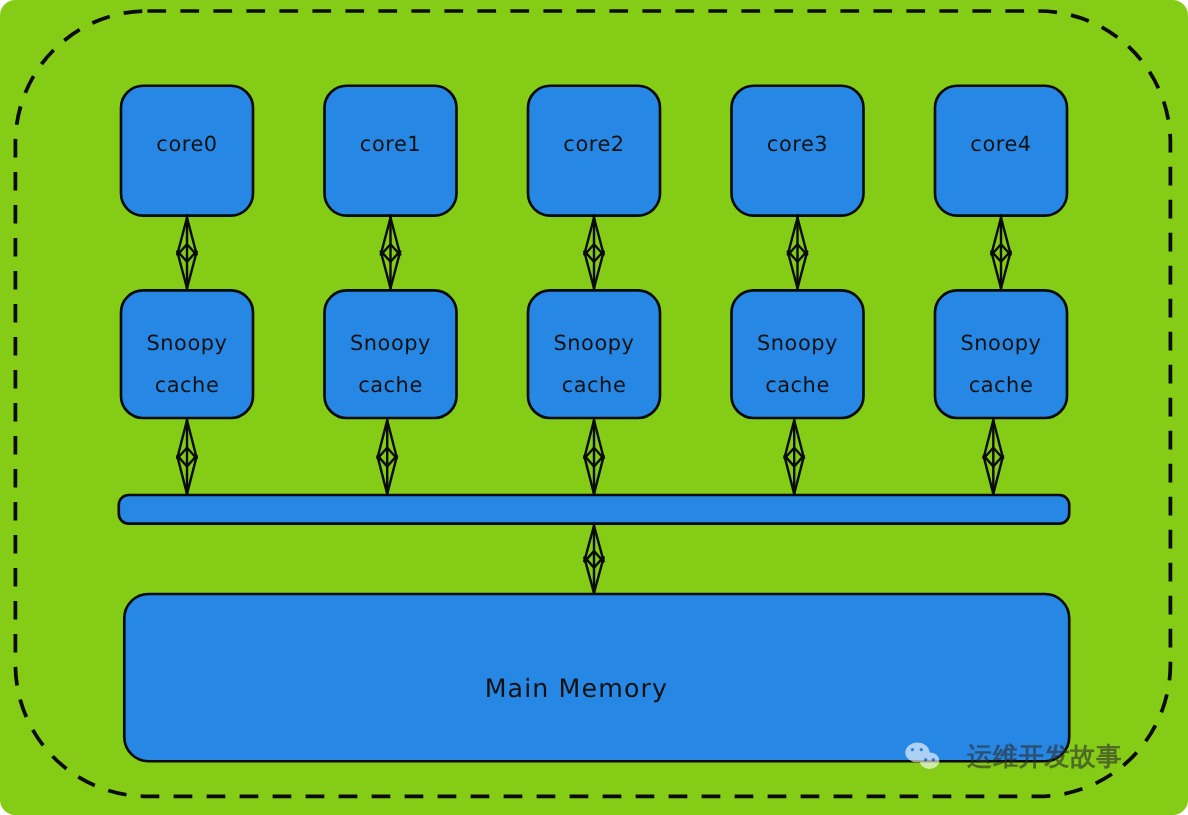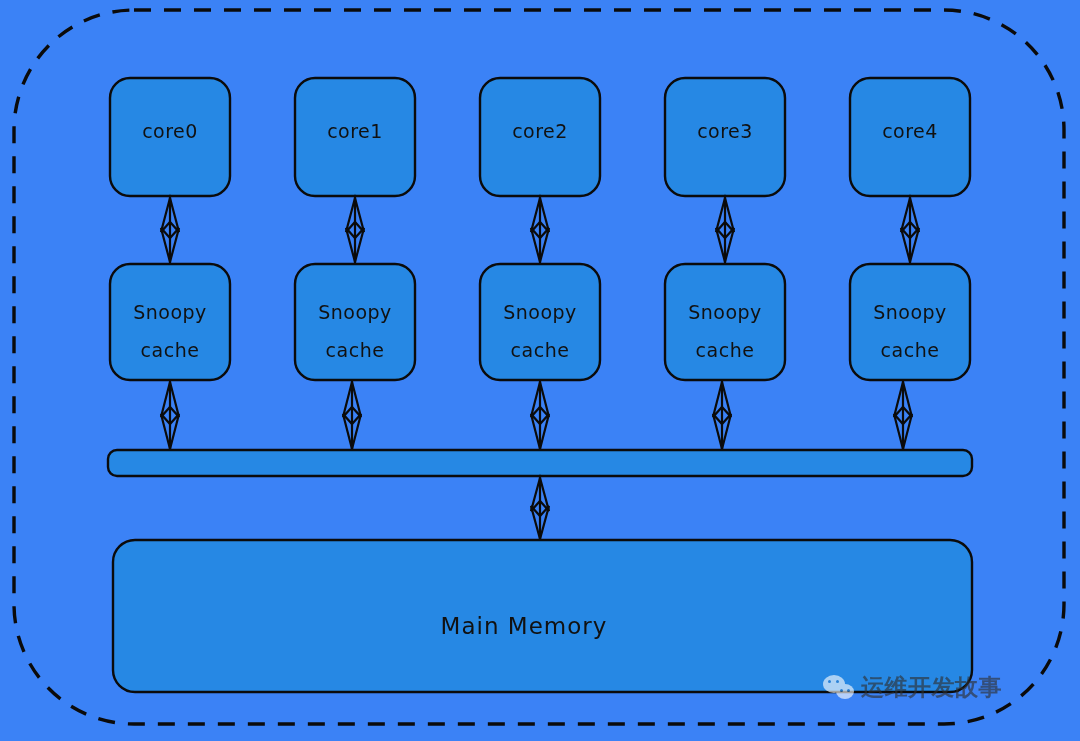--- a/index.html
+++ b/index.html
@@ -10,21 +10,22 @@
   body {
     width: 1080px;
     height: 741px;
     font-family: "DejaVu Sans", sans-serif;
     overflow: hidden;
   }
   #diagram-root {
     position: relative;
     width: 1080px;
     height: 741px;
-    background: #3b82f6;
+    background: #84cc16;
+    border-radius: 14px;
   }
   svg.canvas {
     position: absolute;
     top: 0;
     left: 0;
     width: 1080px;
     height: 741px;
   }
   .box-label {
     font-family: "DejaVu Sans", sans-serif;
@@ -68,21 +69,21 @@
   .arrow-head {
     fill: none;
     stroke: #0b0b0b;
     stroke-width: 2.2;
     stroke-linejoin: miter;
   }
   .watermark {
     position: absolute;
     display: flex;
     align-items: center;
-    gap: 4px;
+    gap: 22px;
     opacity: 0.62;
     pointer-events: none;
     text-align: right;
   }
   .wm-text {
     font-family: "DejaVu Sans", sans-serif;
     font-size: 23px;
     color: #2f2f2f;
     font-weight: 600;
     letter-spacing: 0.5px;

